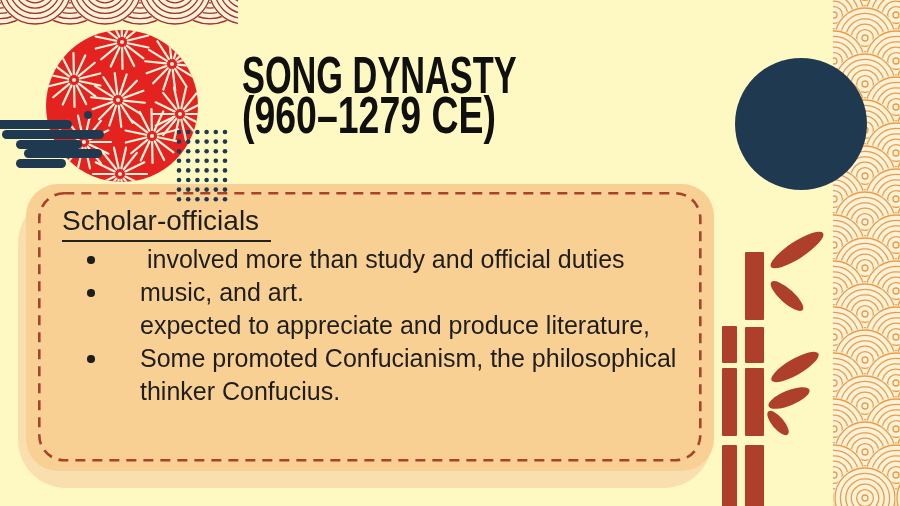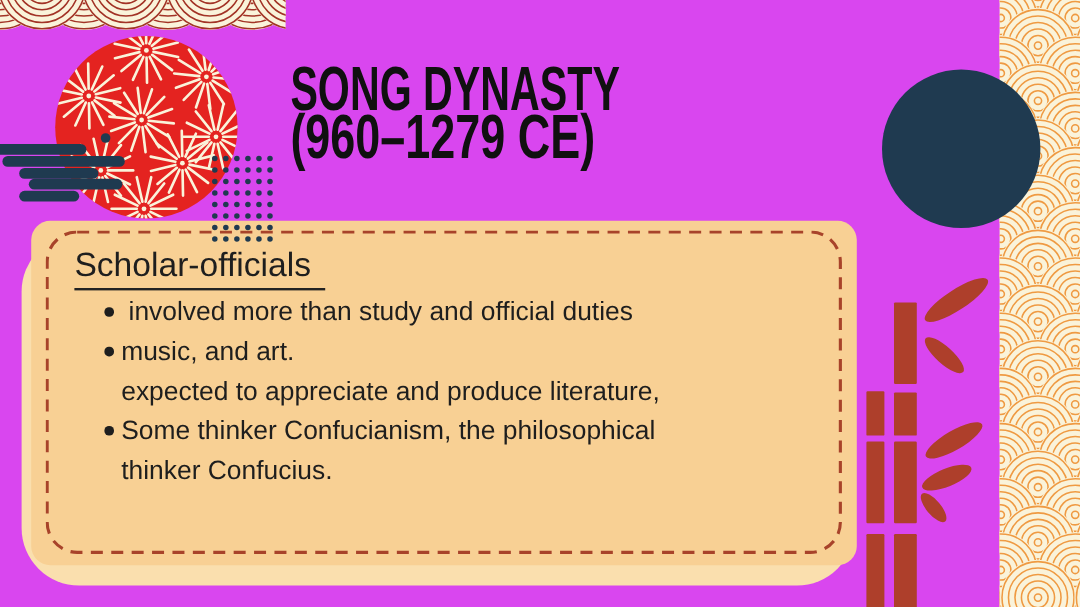--- a/index.html
+++ b/index.html
@@ -1,37 +1,37 @@
 <!DOCTYPE html>
 <html><head>
 <meta charset="utf-8">
 <style>
   html,body{margin:0;padding:0;background:#e9e9e9}
   .slide{position:relative;width:900px;height:506px;overflow:hidden;
-         background:#d946ef;font-family:"Liberation Sans",sans-serif}
+         background:#fef9c3;font-family:"Liberation Sans",sans-serif}
   .dec{position:absolute;display:block}
   
   .title-line{position:absolute;left:242px;color:#101010;font-weight:bold;
               font-size:52px;line-height:52px;white-space:nowrap;transform-origin:0 50%}
   .title-l1{top:49px;transform:scaleX(.66)}
   .title-l2{top:89px;transform:scaleX(.72)}
   
   .navy-circle{position:absolute;left:735px;top:58px;width:132px;height:132px;
                border-radius:50%;background:#1f3a50}
   
   .box-shadow{position:absolute;left:18px;top:195px;width:694px;height:293px;
               border-radius:48px;background:#fadfae}
   .content-box{position:absolute;left:26px;top:184px;width:688px;height:287px;
-               border-radius:16px;background:#f8d094;color:#1e1e1e}
+               border-radius:32px;background:#f8d094;color:#1e1e1e}
   .dashed-border{position:absolute;left:12px;top:8px}
   .heading{margin:22px 0 0 36px;font-size:28px;line-height:30px;font-weight:normal}
   .heading span{border-bottom:2.4px solid #222;padding:0 12px 4px 0}
   .bullet-list{list-style:none;margin:7px 0 0;padding:0}
-  .bullet-list li{position:relative;padding-left:75px;max-width:675px;
-                  box-sizing:border-box;font-size:22px;line-height:33px}
+  .bullet-list li{position:relative;padding-left:114px;max-width:675px;
+                  box-sizing:border-box;font-size:25px;line-height:33px}
   .bullet-list li::before{content:"";position:absolute;left:61px;top:13px;
                   width:7.5px;height:7.5px;border-radius:50%;background:#1e1e1e}
   .line{white-space:pre-wrap}
   .u{text-underline-offset:4px;text-decoration-thickness:2px}
 </style>
 </head>
 <body>
 
 <div class="slide">
 
@@ -673,21 +673,21 @@
     </div>
     <ul class="bullet-list" id="bullet-list">
         <li>
           <div class="line"><span> involved more than study and official duties</span></div>
         </li>
         <li>
           <div class="line"><span>music, and art.</span></div>
           <div class="line"><span>expected to appreciate and produce literature,</span></div>
         </li>
         <li>
-          <div class="line"><span>Some thinker </span><span class="u">Confucianism</span><span>, the philosophical</span></div>
+          <div class="line"><span>Some promoted </span><span class="u">Confucianism</span><span>, the philosophical</span></div>
           <div class="line"><span>thinker Confucius.</span></div>
         </li>
       </ul>
   </div>
 
   <svg id="dec-dots" class="dec" style="left:176px;top:129px" width="52" height="78">
       <circle cx="3" cy="3" r="2.3" fill="#1f3a50"></circle>
       <circle cx="12.2" cy="3" r="2.3" fill="#1f3a50"></circle>
       <circle cx="21.4" cy="3" r="2.3" fill="#1f3a50"></circle>
       <circle cx="30.599999999999998" cy="3" r="2.3" fill="#1f3a50"></circle>

